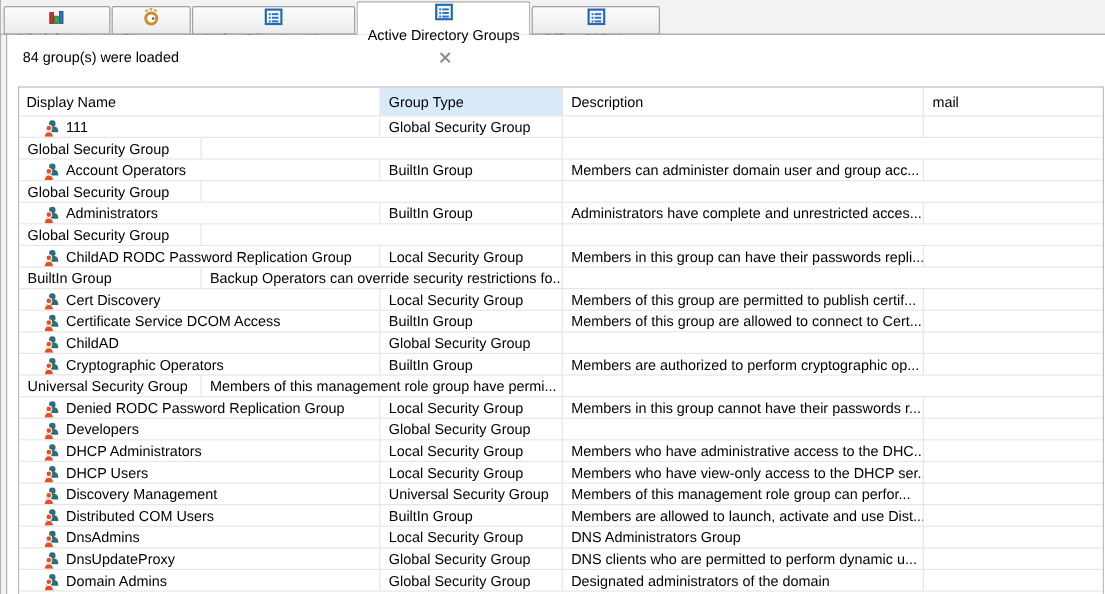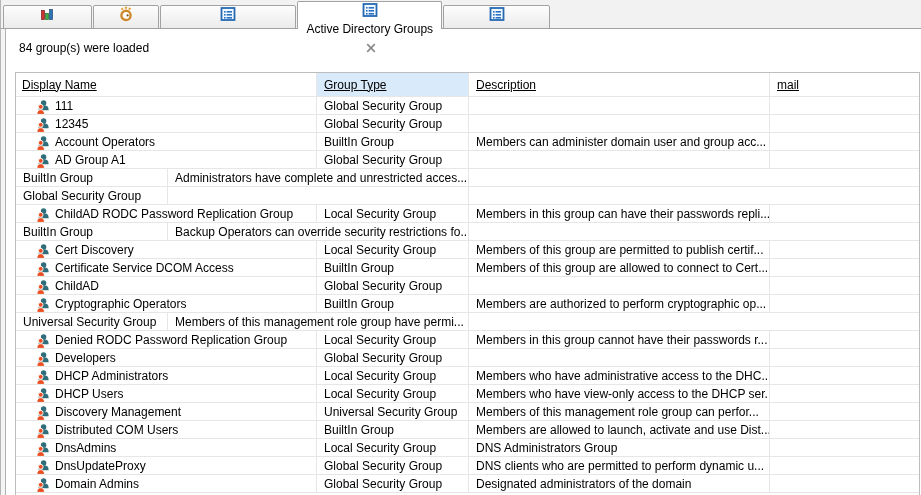--- a/index.html
+++ b/index.html
@@ -49,21 +49,21 @@
   
   .table {
     position:absolute; left:9px; top:43px; right:1px; bottom:-6px;
     border:1px solid var(--table_border,#bdbdbd);
     background:#fff; overflow:hidden;
   }
   .thead { display:flex; height:24px; border-bottom:1px solid var(--grid_line,#e6e6e6); }
   .th {
     display:flex; align-items:center; padding-left:7px;
     border-right:1px solid var(--grid_line,#e6e6e6);
-    overflow:hidden; white-space:nowrap;text-decoration:underline;
+    overflow:hidden; white-space:nowrap;
   }
   .th.hl { background:var(--header_sort_bg,#d9eafb); }
   .c1 { width:301px; flex:0 0 301px; }
   .c2 { width:152px; flex:0 0 152px; }
   .c3 { width:301px; flex:0 0 301px; }
   .c4 { flex:1 1 auto; border-right:none !important; }
   .th.c1 { padding-left:6px; }
 
   .tr { display:flex; height:18px; border-bottom:1px solid var(--grid_line,#e6e6e6); }
   .td {
@@ -178,31 +178,20 @@
         </svg>
       </span>
       <span class="dn">111</span>
     </div>
     <div class="td c2">Global Security Group</div>
     <div class="td c3"></div>
     <div class="td c4"></div>
   </div>
 
   <div class="tr">
-    <div class="td c1">
-      <span class="gicon">
-        <svg width="16" height="16" viewBox="0 0 16 16">
-          <circle cx="9.6" cy="4" r="2.7" fill="#2e6d79"></circle>
-          <path d="M4.6 10.6 q0 -4.4 5 -4.4 q5 0 5 4.4 l0 0.6 l-10 0 z" fill="#2e6d79"></path>
-          <circle cx="6.7" cy="7.8" r="2.4" fill="#eb4d21" stroke="#ffffff" stroke-width="0.9"></circle>
-          <path d="M2.9 15.4 q0 -4.7 3.8 -4.7 q3.8 0 3.8 4.7 z" fill="#eb4d21" stroke="#ffffff" stroke-width="0.9"></path>
-        </svg>
-      </span>
-      <span class="dn">12345</span>
-    </div>
     <div class="td c2">Global Security Group</div>
     <div class="td c3"></div>
     <div class="td c4"></div>
   </div>
 
   <div class="tr">
     <div class="td c1">
       <span class="gicon">
         <svg width="16" height="16" viewBox="0 0 16 16">
           <circle cx="9.6" cy="4" r="2.7" fill="#2e6d79"></circle>
@@ -212,37 +201,37 @@
         </svg>
       </span>
       <span class="dn">Account Operators</span>
     </div>
     <div class="td c2">BuiltIn Group</div>
     <div class="td c3">Members can administer domain user and group acc...</div>
     <div class="td c4"></div>
   </div>
 
   <div class="tr">
-    <div class="td c1">
-      <span class="gicon">
-        <svg width="16" height="16" viewBox="0 0 16 16">
-          <circle cx="9.6" cy="4" r="2.7" fill="#2e6d79"></circle>
-          <path d="M4.6 10.6 q0 -4.4 5 -4.4 q5 0 5 4.4 l0 0.6 l-10 0 z" fill="#2e6d79"></path>
-          <circle cx="6.7" cy="7.8" r="2.4" fill="#eb4d21" stroke="#ffffff" stroke-width="0.9"></circle>
-          <path d="M2.9 15.4 q0 -4.7 3.8 -4.7 q3.8 0 3.8 4.7 z" fill="#eb4d21" stroke="#ffffff" stroke-width="0.9"></path>
-        </svg>
-      </span>
-      <span class="dn">AD Group A1</span>
-    </div>
-    <div class="td c2">Global Security Group</div>
-    <div class="td c3"></div>
-    <div class="td c4"></div>
-  </div>
-
-  <div class="tr">
+    <div class="td c2">Global Security Group</div>
+    <div class="td c3"></div>
+    <div class="td c4"></div>
+  </div>
+
+  <div class="tr">
+    <div class="td c1">
+      <span class="gicon">
+        <svg width="16" height="16" viewBox="0 0 16 16">
+          <circle cx="9.6" cy="4" r="2.7" fill="#2e6d79"></circle>
+          <path d="M4.6 10.6 q0 -4.4 5 -4.4 q5 0 5 4.4 l0 0.6 l-10 0 z" fill="#2e6d79"></path>
+          <circle cx="6.7" cy="7.8" r="2.4" fill="#eb4d21" stroke="#ffffff" stroke-width="0.9"></circle>
+          <path d="M2.9 15.4 q0 -4.7 3.8 -4.7 q3.8 0 3.8 4.7 z" fill="#eb4d21" stroke="#ffffff" stroke-width="0.9"></path>
+        </svg>
+      </span>
+      <span class="dn">Administrators</span>
+    </div>
     <div class="td c2">BuiltIn Group</div>
     <div class="td c3">Administrators have complete and unrestricted acces...</div>
     <div class="td c4"></div>
   </div>
 
   <div class="tr">
     <div class="td c2">Global Security Group</div>
     <div class="td c3"></div>
     <div class="td c4"></div>
   </div>

